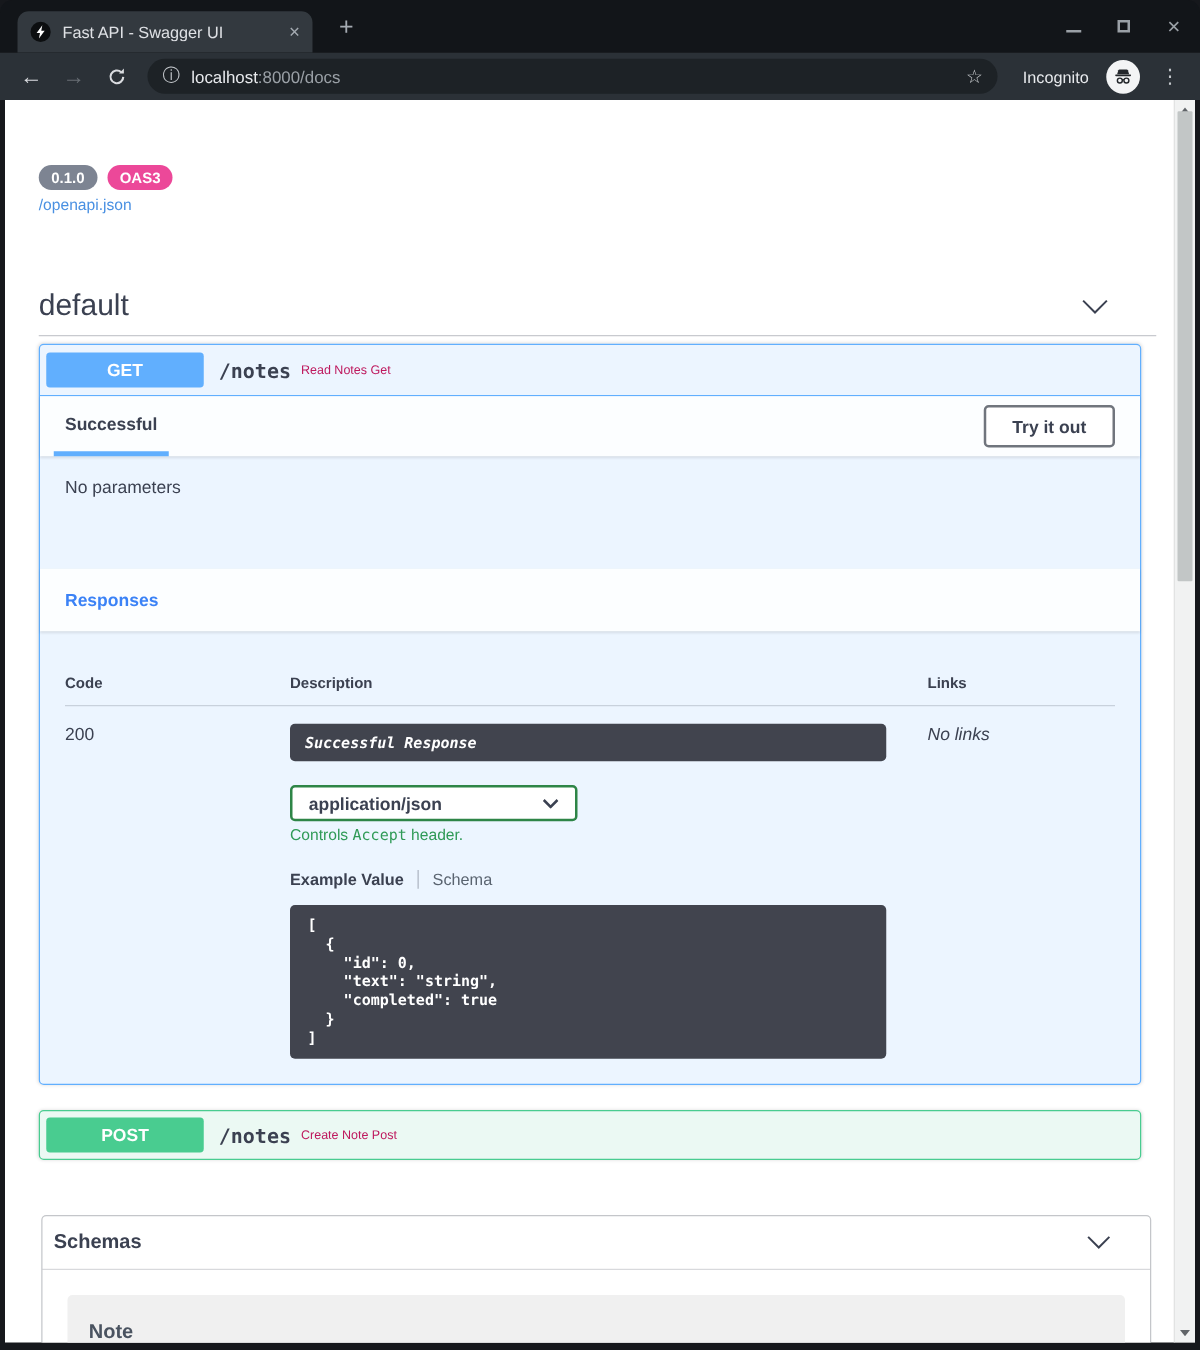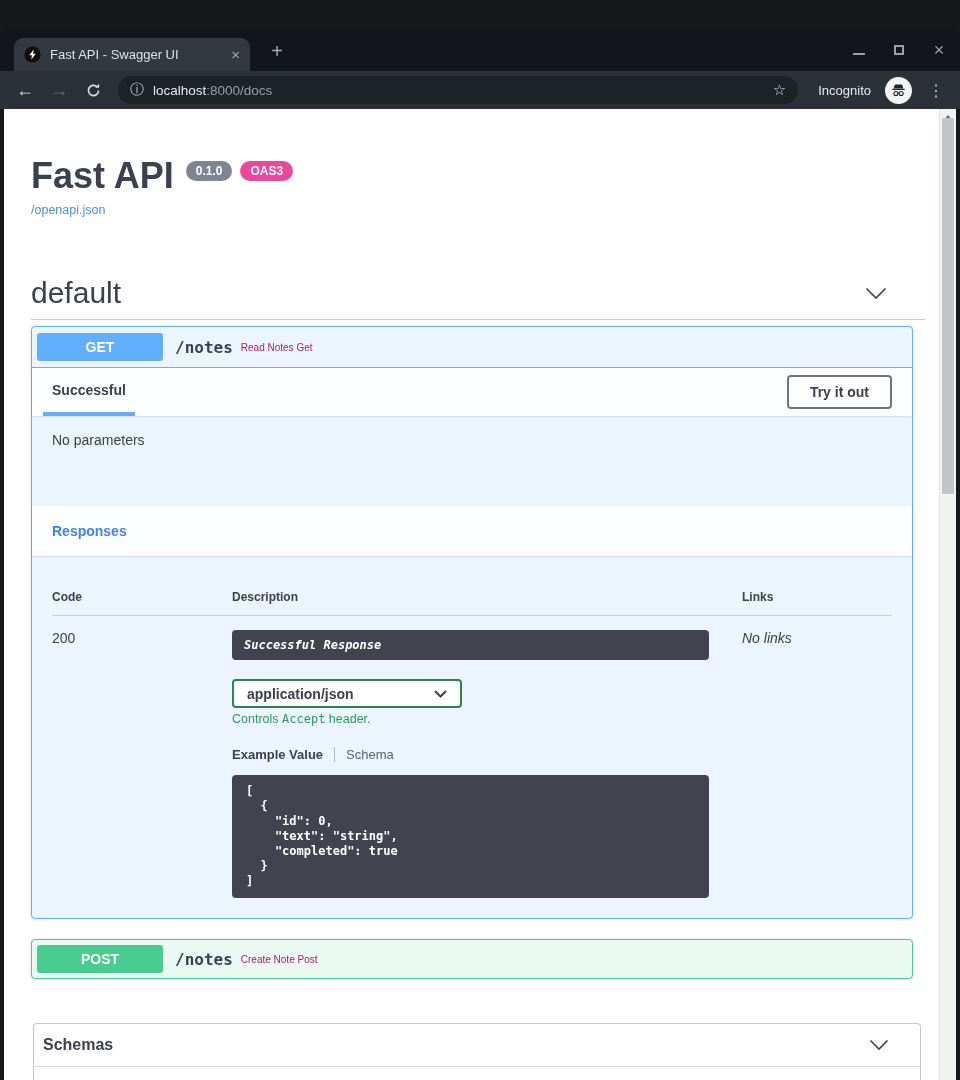--- a/index.html
+++ b/index.html
@@ -1,20 +1,20 @@
 <!DOCTYPE html>
 <html><head>
 <meta charset="utf-8">
 <style>
   * { margin:0; padding:0; box-sizing:border-box; }
   html,body { width:960px; height:1080px; overflow:hidden; }
   body { background:#16181c; font-family:"Liberation Sans",sans-serif; }
 
   
-  .tabstrip { height:42px; background:#121519; border-radius:10px 10px 0 0; position:relative;margin-top:29px; }
+  .tabstrip { height:42px; background:#121519; border-radius:10px 10px 0 0; position:relative; }
   .tab { position:absolute; left:14px; top:9px; width:236px; height:33px; background:#33393f;
          border-radius:9px 9px 0 0; display:flex; align-items:center; padding:0 10px; gap:9px; }
   .favicon { width:17px; height:17px; flex:none; }
   .tab-title { flex:1; color:#dfe1e5; font-size:13px; white-space:nowrap; overflow:hidden; }
   .tab-close { color:#a5abb2; font-size:15px; line-height:1; cursor:default; }
   .new-tab { position:absolute; left:264px; top:11px; color:#a5abb2; font-size:20px; font-weight:400; width:26px; text-align:center; }
   .win-controls { position:absolute; right:14px; top:8px; display:flex; gap:26px; align-items:center; height:26px; }
   .wc { display:flex; align-items:center; justify-content:center; width:14px; height:26px; }
   .wc .bar { width:12px; height:2px; background:#9aa0a6; display:block; margin-top:8px; }
   .wc .sq { width:10px; height:10px; border:2px solid #9aa0a6; display:block; }
@@ -52,21 +52,21 @@
   .api-title { font-size:36px; font-weight:700; color:#3b4151; line-height:44px; }
   .badges { display:flex; gap:8px; margin-top:7px; }
   .badge { border-radius:57px; color:#fff; font-size:12px; font-weight:700; padding:4px 10px; line-height:1; }
   .badge-version { background:#7d8492; }
   .badge-oas { background:#ec4899; }
   .spec-link { display:inline-block; margin-top:5px; color:#4990e2; font-size:12.5px; text-decoration:none; }
 
   
   .tag-header { margin-top:58px; display:flex; align-items:center; justify-content:space-between;
                 padding-bottom:9px; border-bottom:1px solid rgba(59,65,81,.28); }
-  .tag-title { font-size:30px; font-weight:500; color:#3b4151; }
+  .tag-title { font-size:24px; font-weight:500; color:#3b4151; }
   .tag-chevron { margin-right:38px; display:flex; }
 
   
   .opblock { border-radius:4px; margin:6px 12px 0 0; box-shadow:0 0 3px rgba(0,0,0,.15); }
   .opblock.get  { border:1px solid #61affe; background:rgba(97,175,254,.12); }
   .opblock.post { border:1px solid #49cc90; background:rgba(73,204,144,.11); margin-top:20px; }
   .op-summary { display:flex; align-items:center; padding:5px; }
   .opblock.get .op-summary { border-bottom:1px solid #61affe; padding:6px 5px; }
   .method-btn { width:126px; text-align:center; padding:7px 0; border-radius:3px; color:#fff;
                 font-weight:700; font-size:14px; line-height:1; flex:none; }
@@ -166,21 +166,20 @@
     </svg>
   </span>
   <span class="menu-dots">⋮</span>
 </div>
 
 <div class="viewport">
   <div class="page">
     <div class="page-inner">
 
       <div class="api-title-row">
-        <span class="api-title">Fast API</span>
         <span class="badges">
           <span class="badge badge-version">0.1.0</span>
           <span class="badge badge-oas">OAS3</span>
         </span>
       </div>
       <a class="spec-link" href="#">/openapi.json</a>
 
       <div class="tag-header">
         <span class="tag-title">default</span>
         <span class="tag-chevron">

